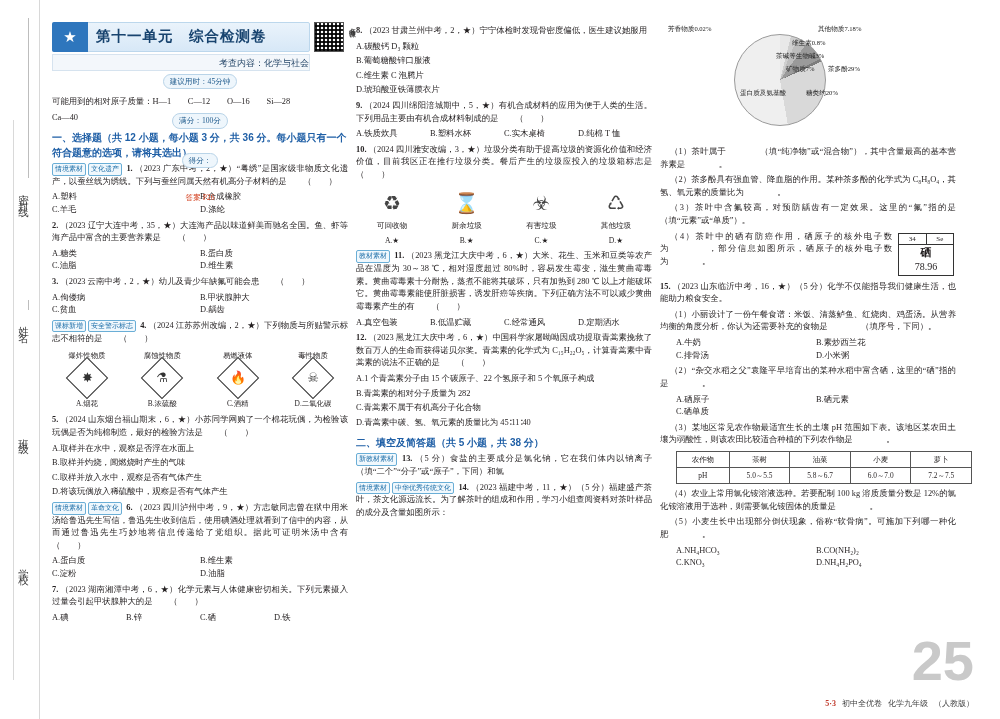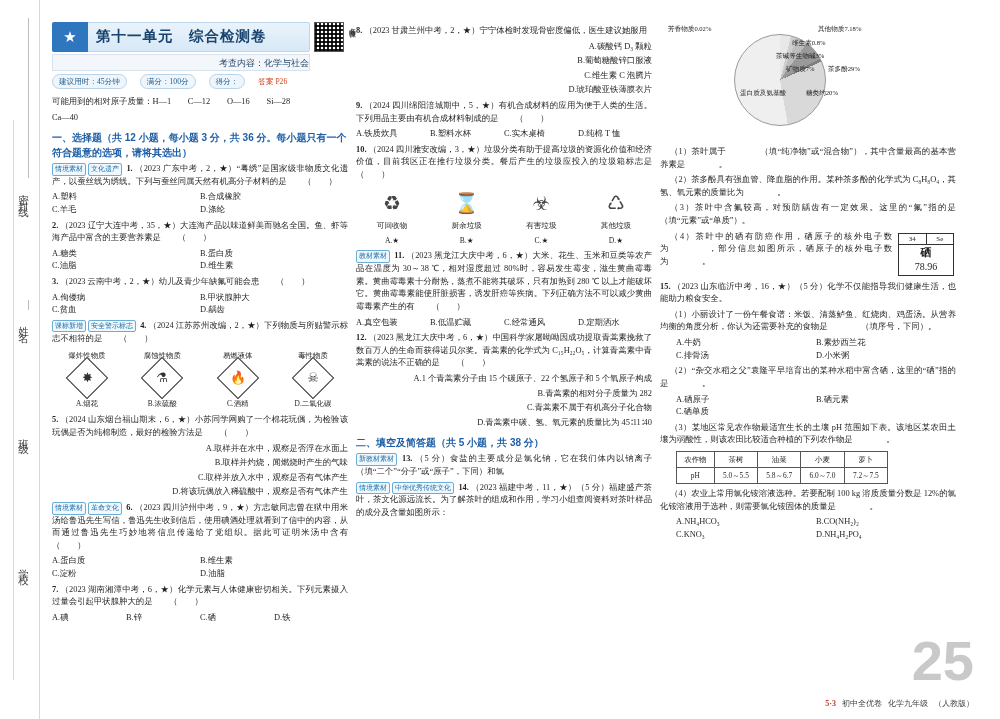--- a/index.html
+++ b/index.html
@@ -65,21 +65,21 @@
       repeating-linear-gradient(0deg,#222 0 2px,#fff 2px 4px);
     background-blend-mode:multiply;
     border:1px solid #555;
   }
   .qr-label {
     position:absolute; left:293px; top:0px; width:12px;
     writing-mode:vertical-rl; font-size:7px; color:#333; letter-spacing:1px;
   }
   .info-row {
     position:absolute; left:0; top:52px; width:296px;
-    display:flex; align-items:center; gap:13px; font-size:8px; color:#2a5f86;
+    display:flex; align-items:center; gap:24px; font-size:8px; color:#2a5f86;flex-direction:column;
   }
   .chip {
     border:1px solid #b9d4e8; background:#eef6fc; border-radius:8px;
     padding:1px 6px; font-size:7.6px; color:#215c8d;
   }
   .answer-chip { color:#d4401f; font-size:7.6px; }
 
   .para { margin:3px 0; text-align:justify; }
   .sec-title {
     font-family:"Liberation Sans", sans-serif;
@@ -137,34 +137,34 @@
     float:right; width:56px; border:1px solid #333; margin:2px 2px 2px 6px;
     text-align:center; font-size:7px; line-height:1.25; background:#fff;
   }
   .elem-card .r1 { display:flex; border-bottom:1px solid #333; }
   .elem-card .r1 div { flex:1; padding:1px 0; }
   .elem-card .r1 div:first-child { border-right:1px solid #333; }
   .elem-card .r2 { font-size:11px; padding:1px 0; font-weight:bold; }
   .elem-card .r3 { font-size:10px; padding-bottom:1px; }
 
   
-  table.t { border-collapse:collapse; width:212px; margin:4px 0 4px 16px; font-size:7.4px; }
+  table.t { border-collapse:collapse; width:296px; margin:4px 0 4px 16px; font-size:7.4px; }
   table.t td { border:1px solid #555; text-align:center; padding:2px 1px; }
 
   
   .big-no {
     position:absolute; right:26px; bottom:26px;
     font-size:56px; color:#c9c9c9; font-family:"Liberation Sans", sans-serif; font-weight:bold;text-align:center;
   }
   .footer {
     position:absolute; right:26px; bottom:10px;
     font-size:8px; color:#444; display:flex; align-items:center; gap:6px;
   }
   .footer .brand { color:#c0392b; font-weight:bold;margin-left:20px; }
-  .sub-item { margin:2px 0;text-align:right; }
+  .sub-item { margin:2px 0; }
   .indent { text-indent:10px; }
 </style>
 </head>
 <body>
 
 <div class="page">
 
   <div class="left-strip">
     <div class="vline" style="top:18px; height:160px;"></div>
     <div class="vlabel" style="top:186px;">密封线</div>
@@ -456,20 +456,21 @@
         <td>pH</td>
         <td>5.0～5.5</td>
         <td>5.8～6.7</td>
         <td>6.0～7.0</td>
         <td>7.2～7.5</td>
       </tr>
     </tbody>
       </table>
 
     <div class="para indent">（4）农业上常用氯化铵溶液选种。若要配制 100 kg 溶质质量分数是 12%的氯化铵溶液用于选种，则需要氯化铵固体的质量是　　　　。</div>
+    <div class="para indent">（5）小麦生长中出现部分倒伏现象，俗称“软骨病”。可施加下列哪一种化肥　　　　。</div>
     <div class="opts" style="padding-left:16px;">
       <span class="opt">A.NH₄HCO₃</span>
       <span class="opt">B.CO(NH₂)₂</span>
       <span class="opt">C.KNO₃</span>
       <span class="opt">D.NH₄H₂PO₄</span>
     </div>
   </div>
 
   <div class="big-no">25</div>
   <div class="footer">

